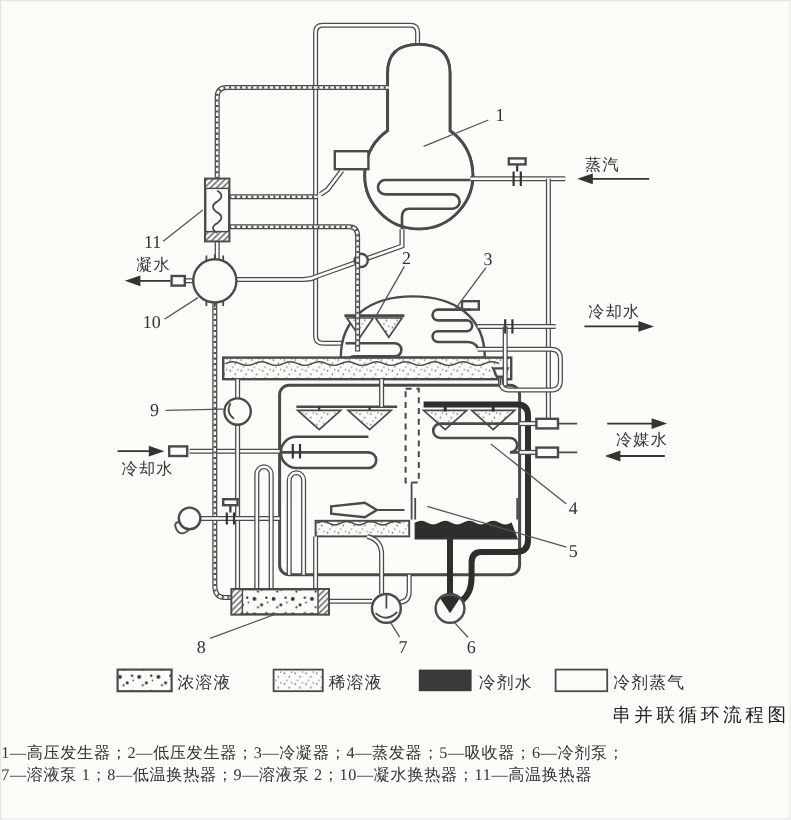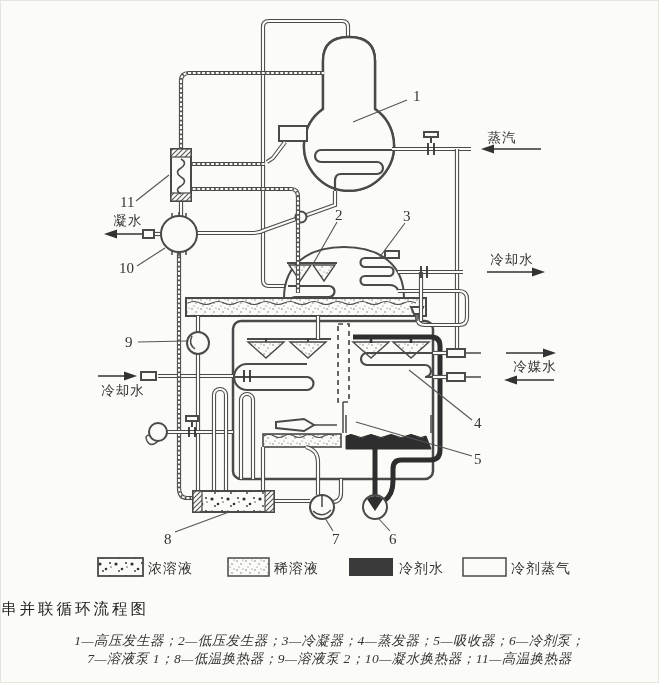--- a/index.html
+++ b/index.html
@@ -16,22 +16,22 @@
   .wave{stroke:#4a4a4a;stroke-width:1.2;fill:none;}
   .vessel{fill:#fbfbf8;stroke:#4a4a4a;stroke-width:2.4;}
   .vessel2{fill:#fbfbf8;stroke:#4a4a4a;stroke-width:2;}
   .leader{stroke:#555;stroke-width:1.1;fill:none;}
   .tick{stroke:#333;stroke-width:1.8;fill:none;}
   .arrowline{stroke:#333;stroke-width:1.5;fill:none;}
   .arrowhead{fill:#333;stroke:none;}
   .numlbl{font-size:15px;fill:#333;}
   .cnlbl{font-size:13.5px;fill:#333;letter-spacing:1px;}
   .leglbl{font-size:14px;fill:#333;letter-spacing:1px;}
-  #title-row{text-align:left;font-size:15.5px;letter-spacing:3px;color:#222;margin-top:13px;}
-  .cap{font-size:13.5px;color:#333;text-align:center;letter-spacing:0.5px;font-style:italic;}
+  #title-row{text-align:right;font-size:15.5px;letter-spacing:3px;color:#222;margin-top:0;}
+  .cap{font-size:13.5px;color:#333;text-align:left;letter-spacing:0.5px;}
   #cap1{margin-top:12px;}
   #cap2{margin-top:0;}
 </style>
 </head>
 <body>
 
 <div id="page">
 <svg width="659" height="585" viewBox="0 0 659 585" xmlns="http://www.w3.org/2000/svg">
   <defs>
     <pattern id="conc" width="16" height="13" patternUnits="userSpaceOnUse">

